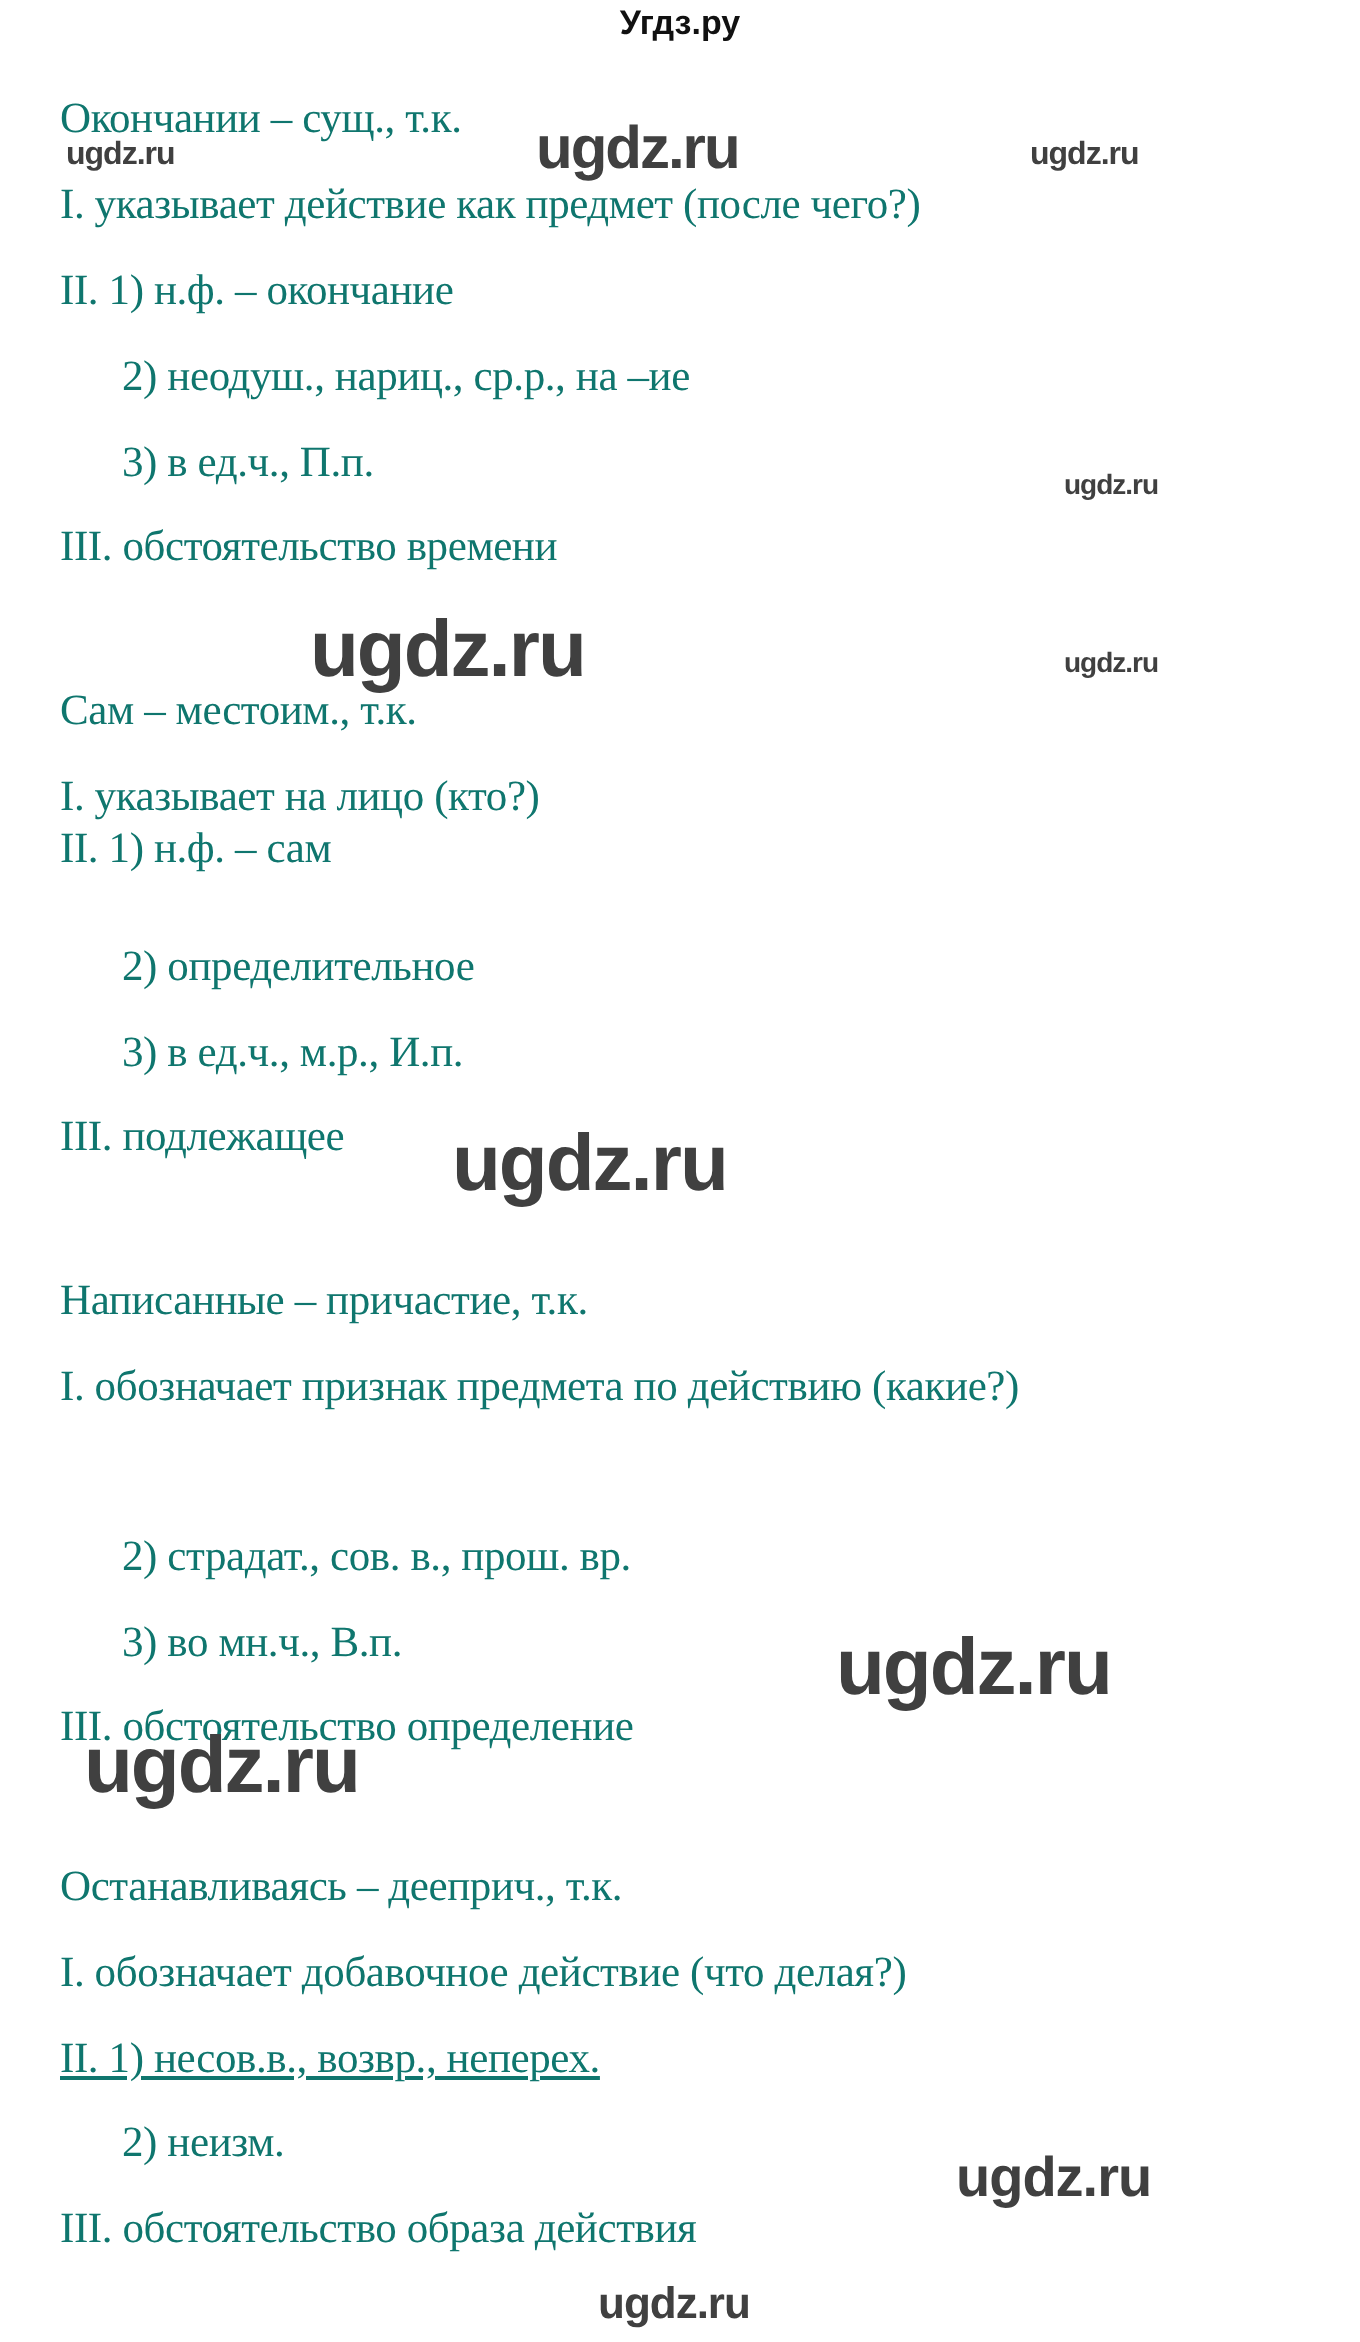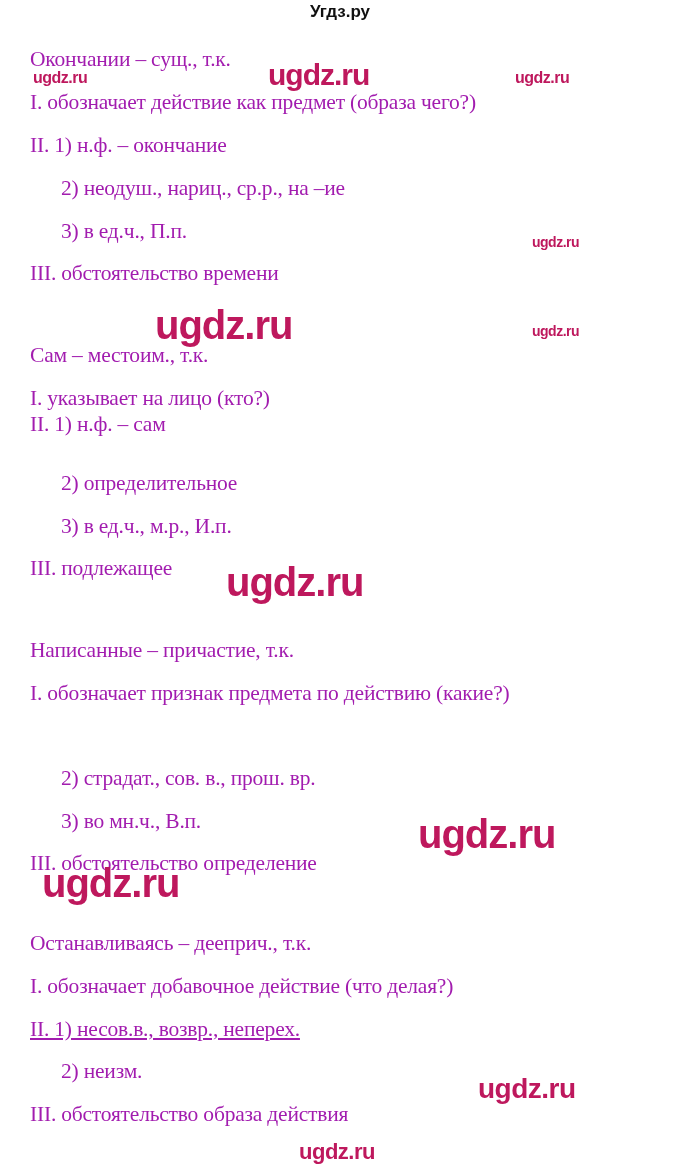--- a/index.html
+++ b/index.html
@@ -4,41 +4,41 @@
   <style>
     html, body { margin: 0; padding: 0; background: #ffffff; }
     body { width: 680px; height: 1171px; position: relative; overflow: hidden; }
     .page { position: absolute; left: 0; top: 0; width: 680px; height: 1171px; background: #fff; }
     .header {
       position: absolute; left: 0; top: 2px; width: 680px; text-align: center;
       font-family: "Liberation Sans", sans-serif; font-weight: bold; font-size: 17px; color: #111;
     }
     .line {
       position: absolute; white-space: nowrap;
-      font-family: "Liberation Serif", serif; font-size: 21.5px; color: #a21caf;
+      font-family: "Liberation Serif", serif; font-size: 21.5px; color: #0f766e;
       letter-spacing: -0.2px;
     }
     .wm {
       position: absolute; white-space: nowrap;
-      font-family: "Liberation Sans", sans-serif; font-weight: bold; color: #be185d;
+      font-family: "Liberation Sans", sans-serif; font-weight: bold; color: #404040;
       letter-spacing: -0.5px;
     }
     .wm-s { font-size: 16px; }
     .wm-m { font-size: 22px; }
     .wm-l { font-size: 40px; letter-spacing: -1px; }
   </style>
 </head>
 <body>
 
 <div class="page">
 
   <div class="header">Угдз.ру</div>
 
   <div class="line" style="left:30px; top:47px;">Окончании – сущ., т.к.</div>
-  <div class="line" style="left:30px; top:90px;">I. обозначает действие как предмет (образа чего?)</div>
+  <div class="line" style="left:30px; top:90px;">I. указывает действие как предмет (после чего?)</div>
   <div class="line" style="left:30px; top:133px;">II. 1) н.ф. – окончание</div>
   <div class="line" style="left:61px; top:176px;">2) неодуш., нариц., ср.р., на –ие</div>
   <div class="line" style="left:61px; top:219px;">3) в ед.ч., П.п.</div>
   <div class="line" style="left:30px; top:261px;">III. обстоятельство времени</div>
 
   <div class="line" style="left:30px; top:343px;">Сам – местоим., т.к.</div>
   <div class="line" style="left:30px; top:386px;">I. указывает на лицо (кто?)</div>
   <div class="line" style="left:30px; top:412px;">II. 1) н.ф. – сам</div>
   <div class="line" style="left:61px; top:471px;">2) определительное</div>
   <div class="line" style="left:61px; top:514px;">3) в ед.ч., м.р., И.п.</div>

